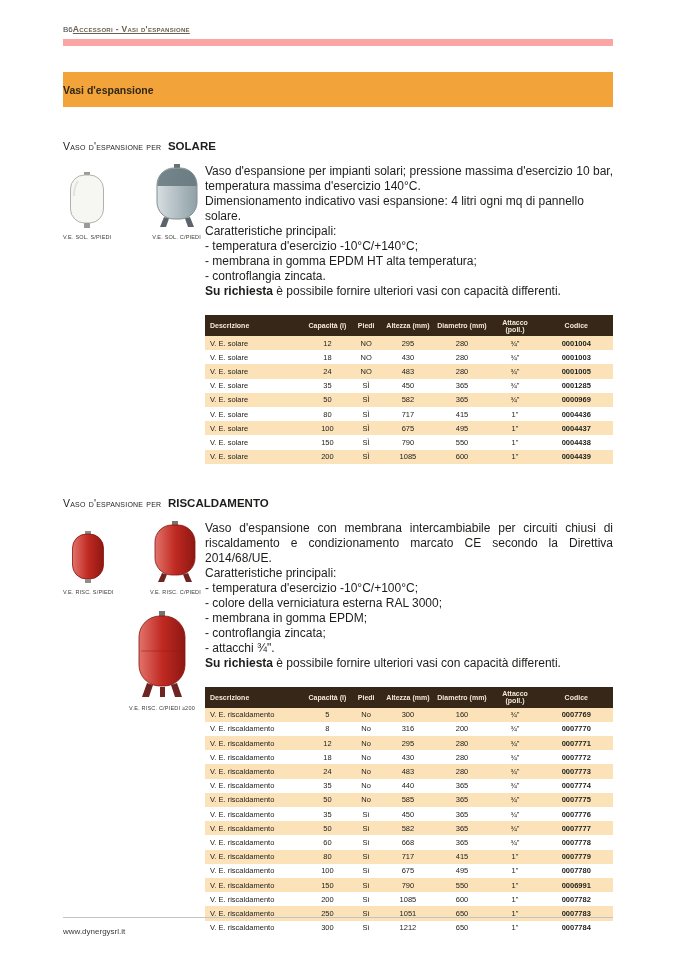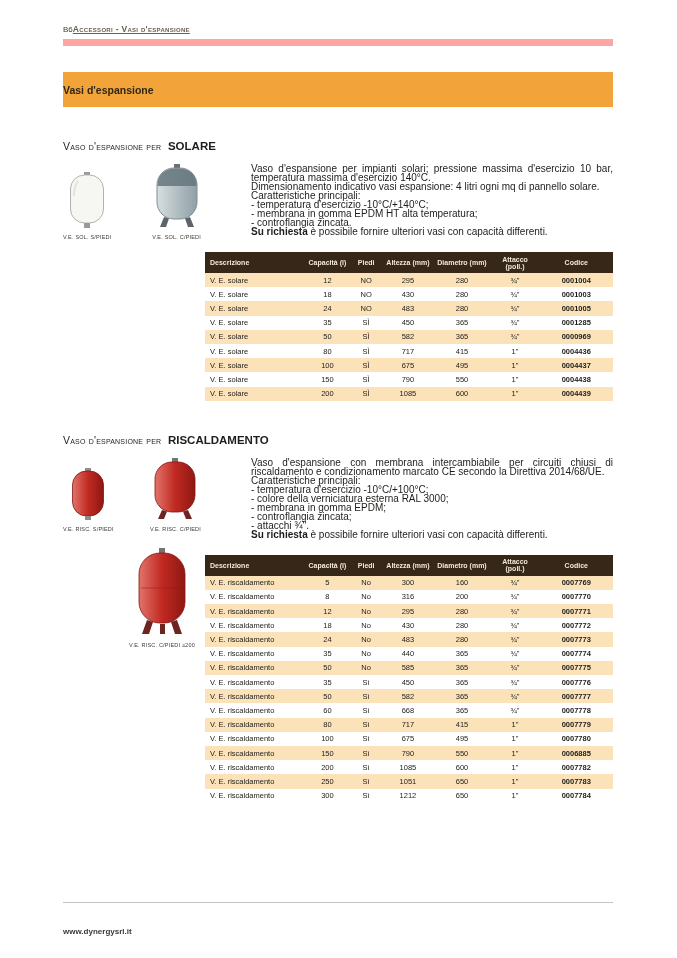--- a/index.html
+++ b/index.html
@@ -39,21 +39,21 @@
   .images-col { width:142px; flex:none; display:flex; flex-direction:column; }
   .images-row { display:flex; align-items:flex-end; justify-content:space-between; padding-right:4px; }
   figure { display:flex; flex-direction:column; align-items:center; }
   figcaption {
     margin-top:6px; font-size:5.5px; color:#3c3c3a; white-space:nowrap; letter-spacing:0.2px;
   }
   .big-figure { margin-top:16px; margin-left:56px; }
   .text-col { flex:1; min-width:0; }
 
   
-  .text-col p, .feature-line { font-size:10px; line-height:9px; color:#1d1d1b;margin-left:46px; }
+  .text-col p, .feature-line { font-size:12px; line-height:15px; color:#1d1d1b; }
   .justify { text-align:justify; }
   .note b { font-weight:bold; }
 
   
   table {
     width:100%; margin-top:16px; border-collapse:collapse; table-layout:fixed;
     font-size:7.5px;
   }
   thead th {
     background:var(--table-header-bg, #362718);
@@ -66,22 +66,22 @@
   tbody td:last-child { font-weight:bold; }
   tbody tr:nth-child(odd) { background:var(--row-alt, #FBE2B9); }
 
   col.c-desc { width:24.5%; } col.c-cap { width:11%; } col.c-piedi { width:8%; }
   col.c-alt { width:12.5%; } col.c-dia { width:14%; } col.c-att { width:12%; }
   col.c-cod { width:18%; }
 
   
   .page-footer {
     position:absolute; left:63px; right:64px; bottom:22px;
-    border-top:1px solid #c3c3c0; padding-top:24px;
-    font-size:8px; color:#3a3a38;font-weight:bold;
+    border-top:1px solid #c3c3c0; padding-top:9px;
+    font-size:8px; color:#3a3a38;
   }
 </style>
 </head>
 <body>
 
 <div class="page">
 
   <header class="page-header">
     <span class="page-number">B6</span>
     <span class="breadcrumb">Accessori - Vasi d'espansione</span>
@@ -446,21 +446,21 @@
                 <td>1"</td>
                 <td>0007780</td>
               </tr>
               <tr>
                 <td>V. E. riscaldamento</td>
                 <td>150</td>
                 <td>Sì</td>
                 <td>790</td>
                 <td>550</td>
                 <td>1"</td>
-                <td>0006885</td>
+                <td>0006991</td>
               </tr>
               <tr>
                 <td>V. E. riscaldamento</td>
                 <td>200</td>
                 <td>Sì</td>
                 <td>1085</td>
                 <td>600</td>
                 <td>1"</td>
                 <td>0007782</td>
               </tr>

